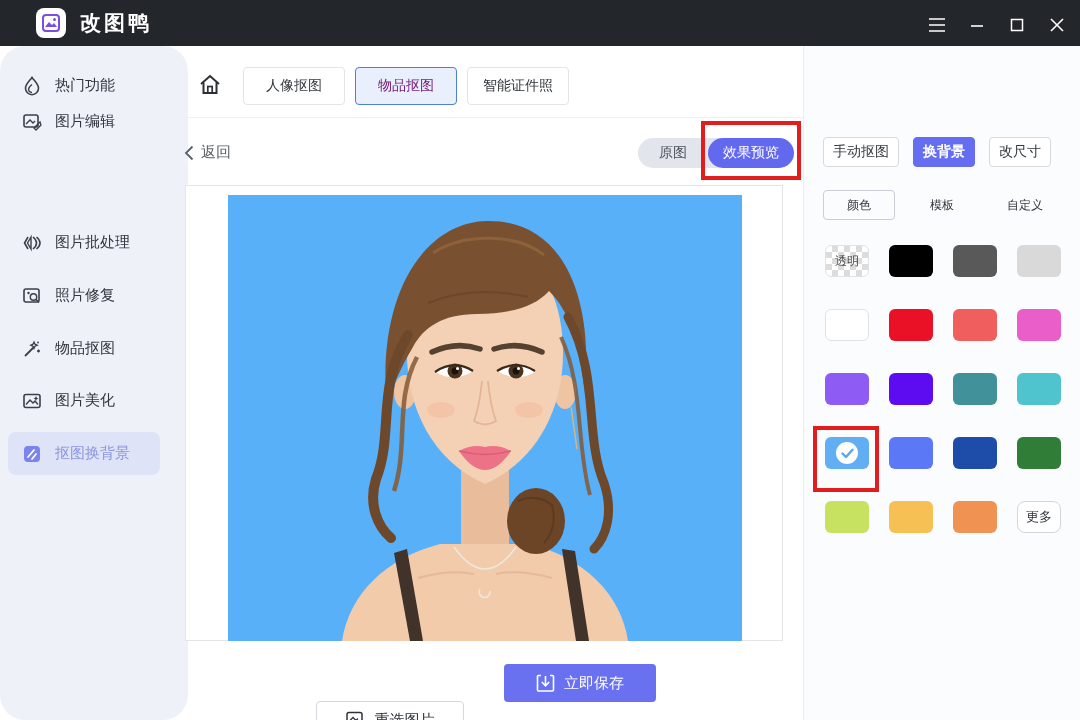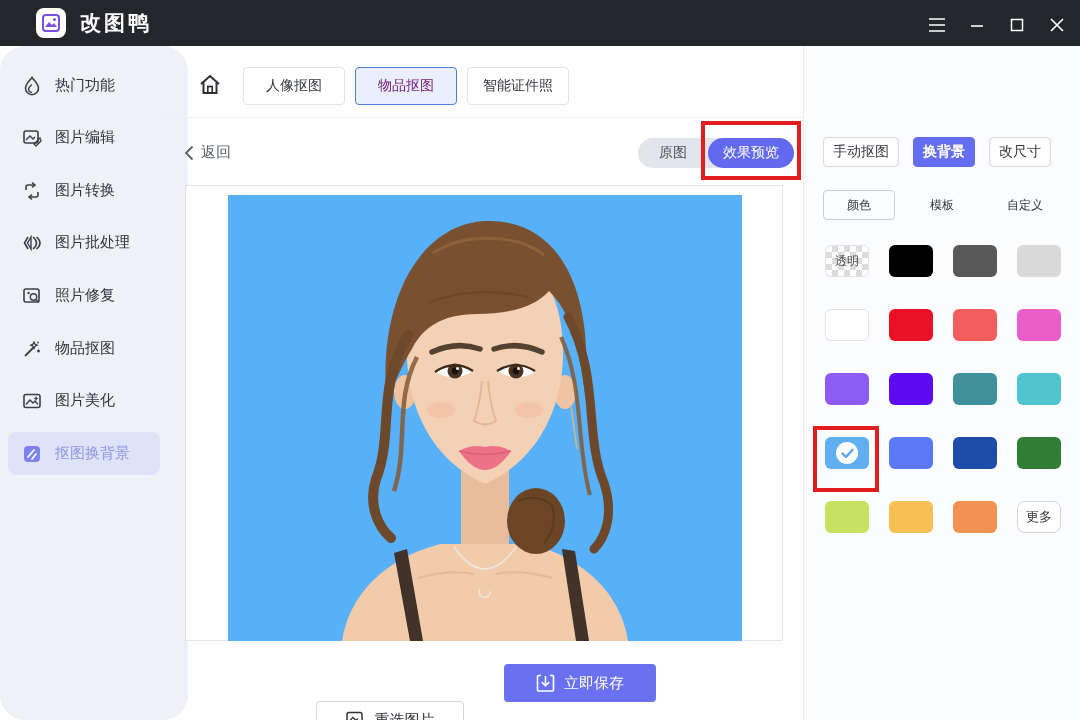--- a/index.html
+++ b/index.html
@@ -115,36 +115,27 @@
   </div>
 
   <div id="sidebar">
     <div class="side-item" style="top:18px">
       <svg width="20" height="20" viewBox="0 0 20 20">
         <path d="M10,1.5 C7.5,5 3.5,8 3.5,12.2 a6.5,6.5 0 0 0 13,0 C16.5,8 12.5,5 10,1.5 Z" fill="none" stroke="#3b4048" stroke-width="1.6"></path>
         <path d="M10,16.5 a3.4,3.4 0 0 1 -3.4,-3.4 c0,-1.8 1.6,-3.2 3.4,-4.6" fill="none" stroke="#3b4048" stroke-width="1.4"></path>
       </svg>
       <span class="lbl">热门功能</span>
     </div>
-    <div class="side-item" style="top:70px">
+    <div class="side-item" style="top:54px">
       <svg width="20" height="20" viewBox="0 0 20 20">
         <rect x="2" y="3" width="14" height="12" rx="2" fill="none" stroke="#3b4048" stroke-width="1.6"></rect>
         <path d="M4,12 L8,8 L11,11 L13,9" fill="none" stroke="#3b4048" stroke-width="1.4"></path>
         <path d="M12,16 L18,10 L19,13 L14,18 Z" fill="none" stroke="#3b4048" stroke-width="1.3"></path>
       </svg>
       <span class="lbl">图片编辑</span>
-    </div>
-    <div class="side-item" style="top:123px">
-      <svg width="20" height="20" viewBox="0 0 20 20">
-        <path d="M4,9 V6 a2,2 0 0 1 2,-2 h6" fill="none" stroke="#3b4048" stroke-width="1.6"></path>
-        <path d="M10,1.5 L13,4 L10,6.5" fill="none" stroke="#3b4048" stroke-width="1.6"></path>
-        <path d="M16,11 V14 a2,2 0 0 1 -2,2 H8" fill="none" stroke="#3b4048" stroke-width="1.6"></path>
-        <path d="M10,13.5 L7,16 L10,18.5" fill="none" stroke="#3b4048" stroke-width="1.6"></path>
-      </svg>
-      <span class="lbl">图片转换</span>
     </div>
     <div class="side-item" style="top:175px">
       <svg width="20" height="20" viewBox="0 0 20 20">
         <path d="M6,4 L2.5,10 L6,16" fill="none" stroke="#3b4048" stroke-width="1.6"></path>
         <path d="M9,4 L5.5,10 L9,16 Z" fill="none" stroke="#3b4048" stroke-width="1.4"></path>
         <path d="M11,4 C13.5,6 14.5,8 14.5,10 C14.5,12 13.5,14 11,16" fill="none" stroke="#3b4048" stroke-width="1.6"></path>
         <path d="M14.5,4 C17,6 18,8 18,10 C18,12 17,14 14.5,16" fill="none" stroke="#3b4048" stroke-width="1.6"></path>
       </svg>
       <span class="lbl">图片批处理</span>
     </div>

